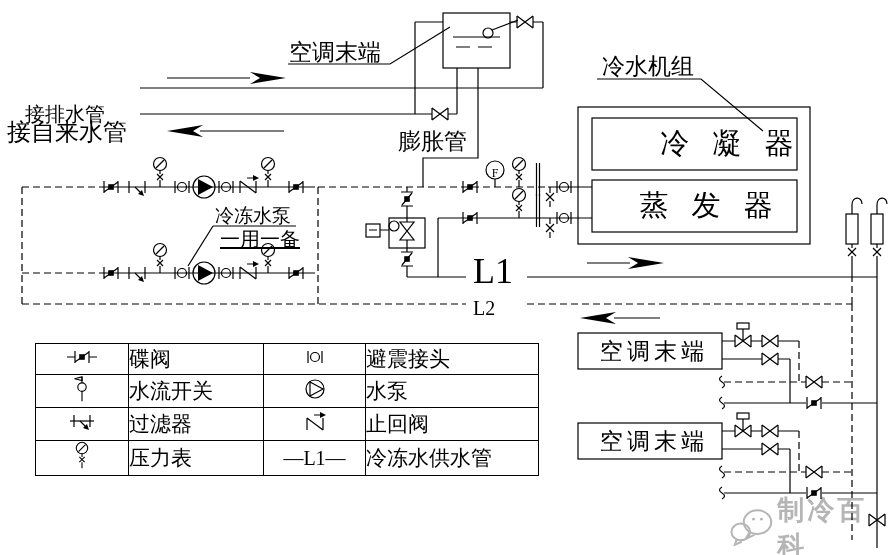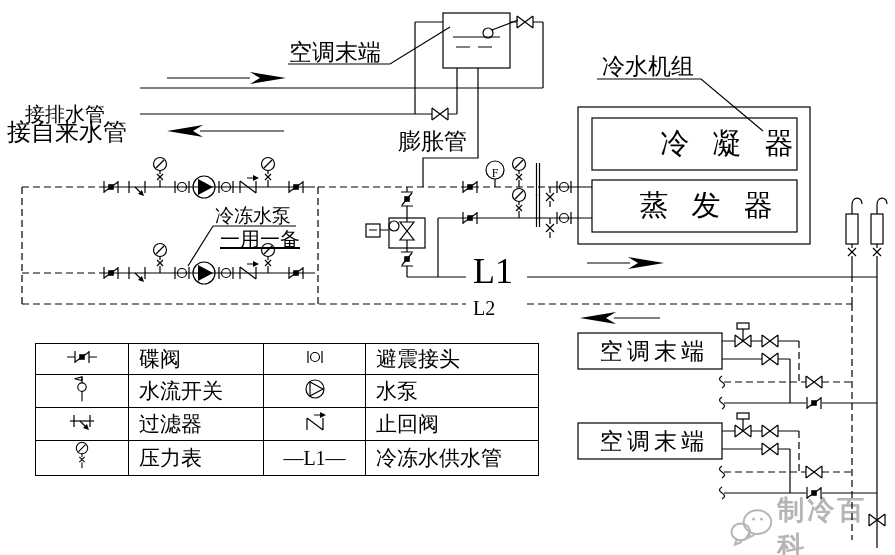--- a/index.html
+++ b/index.html
@@ -9,21 +9,21 @@
   svg .f{fill:#000;stroke:none;}
   svg .dash{stroke-dasharray:7 4;}
   #mainsvg{position:absolute;left:0;top:0;z-index:1;}
   .label{position:absolute;color:#000;white-space:nowrap;line-height:1;z-index:2;}
   .boxlabel{position:absolute;display:flex;align-items:center;justify-content:center;z-index:2;color:#000;}
   .spaced{letter-spacing:.8em;padding-left:.8em;}
   .spaced-sm{letter-spacing:.18em;padding-left:.18em;}
   #legend{position:absolute;left:35px;top:343px;z-index:2;border-collapse:collapse;table-layout:fixed;background:#fff;}
   #legend td,#legend th{border:1px solid #000;padding:0;height:30px;overflow:hidden;color:#000;font-weight:normal;}
   #legend .hdr{font-size:20px;text-align:center;letter-spacing:.9em;padding-left:.9em;}
-  #legend .nm{font-size:21px;text-align:left;padding-left:10px;font-family:Liberation Serif, serif;}
+  #legend .nm{font-size:21px;text-align:left;font-family:Liberation Serif, serif;}
   #legend .sym{text-align:center;vertical-align:middle;}
   #legend .symtext{font-size:20px;text-align:center;}
   #watermark{position:absolute;left:728px;top:492px;z-index:0;display:flex;align-items:center;color:#b5b5b5;}
   #watermark .wm-text{font-size:27px;letter-spacing:3px;font-weight:bold;}
 </style>
 </head>
 <body>
 
 <div id="stage">
 

